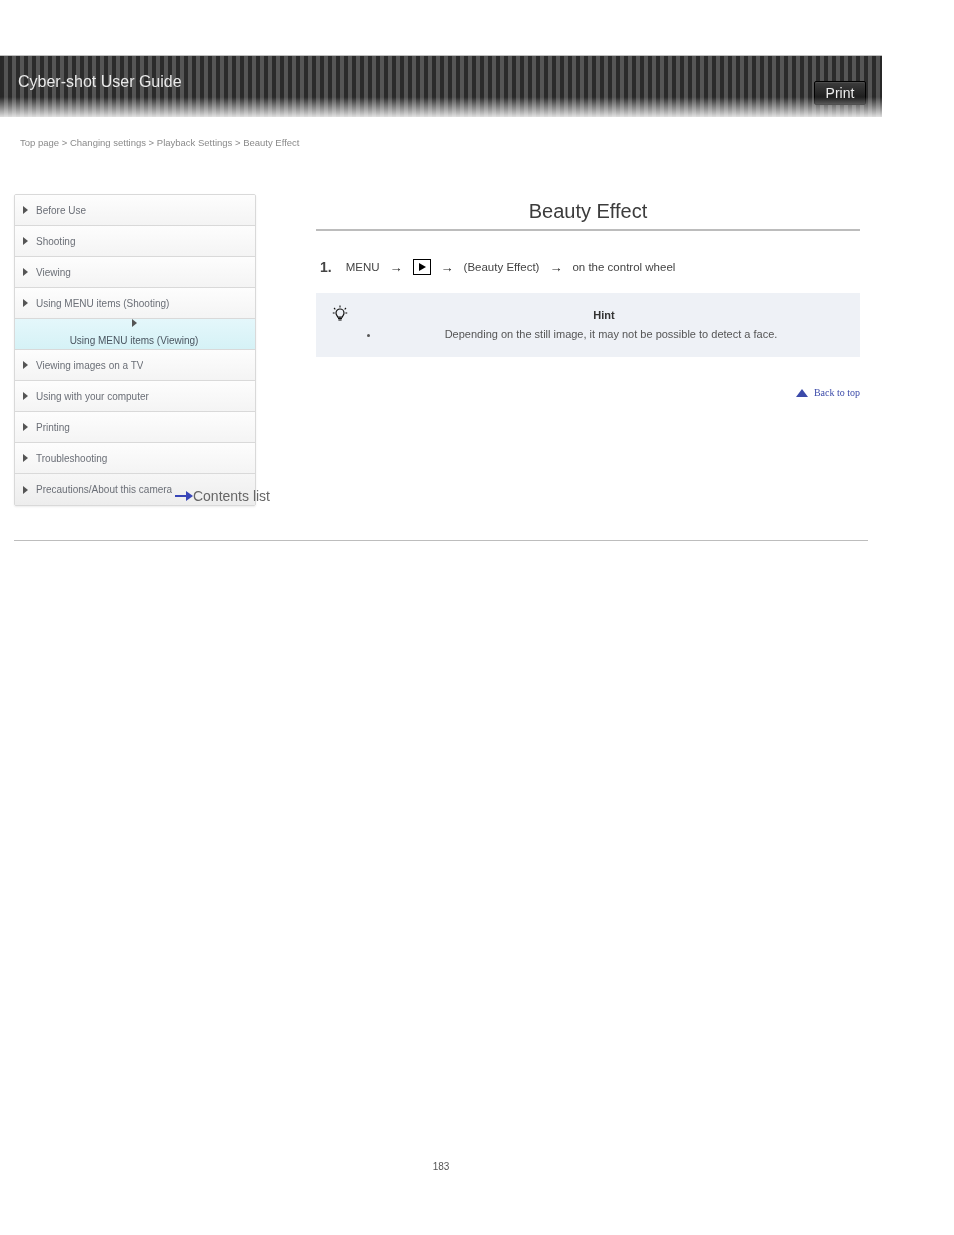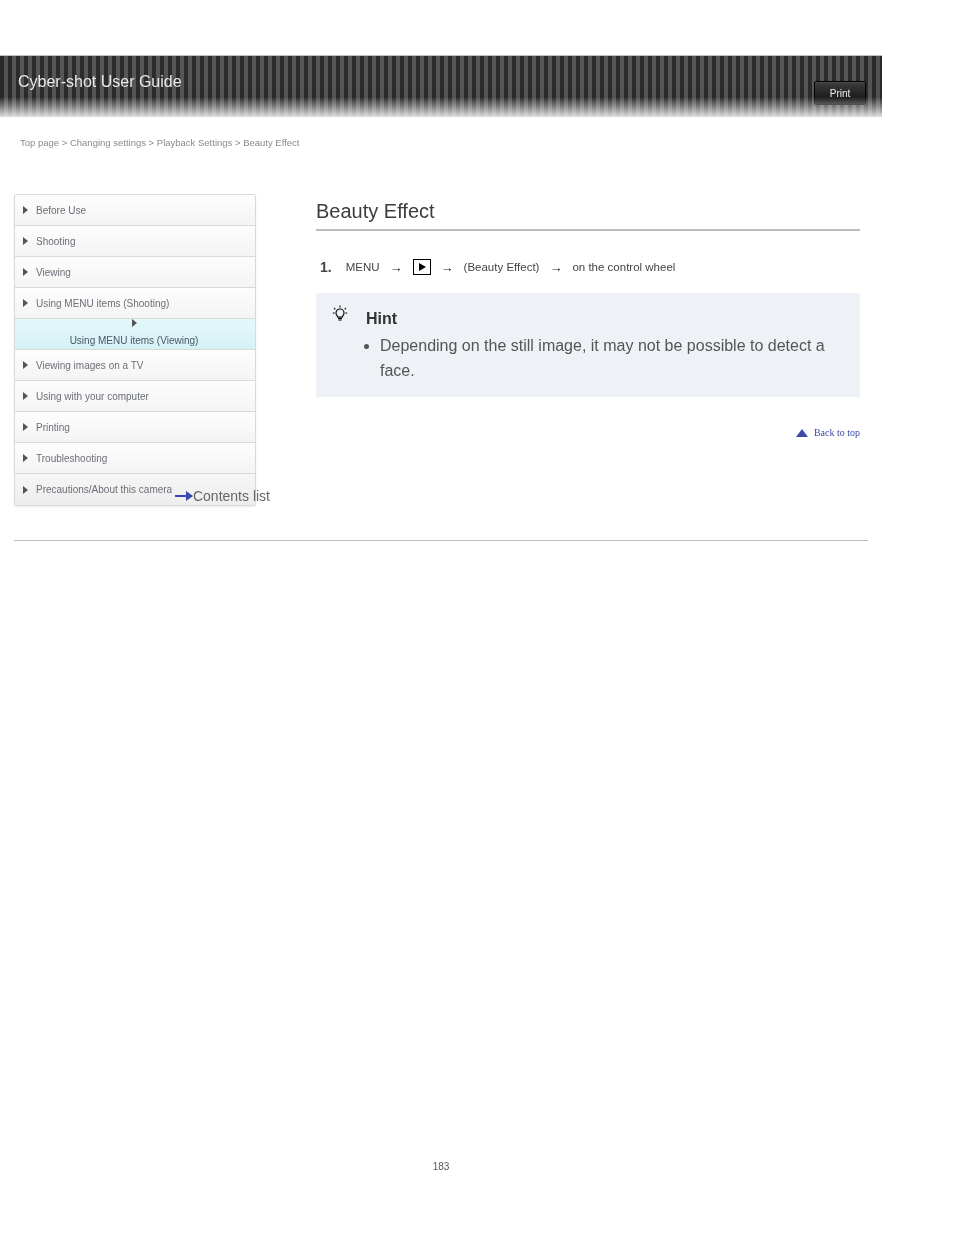--- a/index.html
+++ b/index.html
@@ -22,29 +22,30 @@
   .banner-fade {
     position:absolute; left:0; right:0; bottom:0; height:20px;
     background:linear-gradient(to bottom, rgba(255,255,255,0) 0%, rgba(255,255,255,0.85) 100%);
   }
   .print-btn {
     position: absolute; right: 16px; top: 26px;
     width: 52px; height: 24px;
     background: linear-gradient(#3d3d3d,#101010);
     border: 1px solid #000;
     border-radius: 2px;
-    color: #eee; font-size: 10px;
+    color: #eee; font-size: 14px;
     display:flex; align-items:center; justify-content:center;
     box-shadow: 0 1px 1px rgba(255,255,255,0.1) inset;
   }
   .body-area {
     display: flex;
     align-items: flex-start;
     padding: 46px 22px 0 14px;
     gap: 32px;
+    text-align: center;
   }
   
   .sidebar {
     width: 242px;
     border: 1px solid #d9d9d9;
     border-radius: 2px;
     background: linear-gradient(#f6f6f6,#f0f0f0);
     box-shadow: 0 1px 2px rgba(0,0,0,0.08);
     overflow: hidden;
   }
@@ -93,21 +94,21 @@
     width:0; height:0;
     border-top:4px solid transparent;
     border-bottom:4px solid transparent;
     border-left:7px solid #000;
     margin-left:1px;
   }
   .hint-box {
     background:#eef1f6;
     padding: 14px 18px 14px 50px;
     position:relative;
-    font-size: 16px;
+    font-size: 11px;
     color:#555;
     line-height: 1.55;
   }
   .hint-box .bulb {
     position:absolute; left:16px; top:12px;
     font-size:14px; color:#111;
   }
   .hint-title { font-weight:bold; margin-bottom: 2px; color:#333;}
   .hint-box ul { list-style: disc; padding-left: 14px; }
   .backtop {

